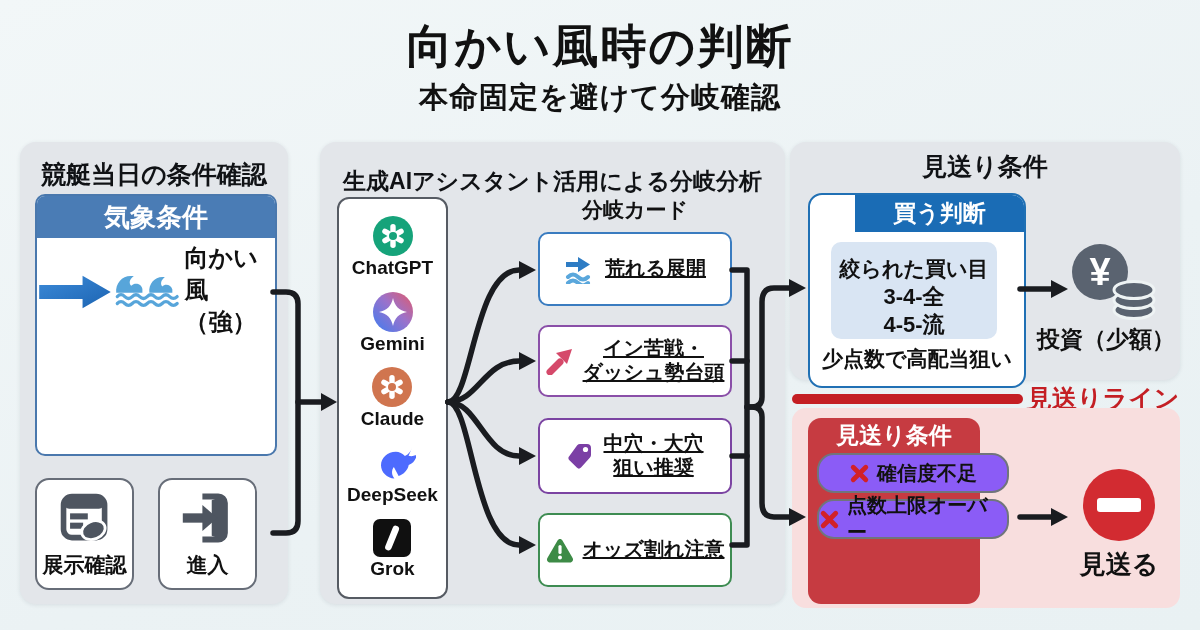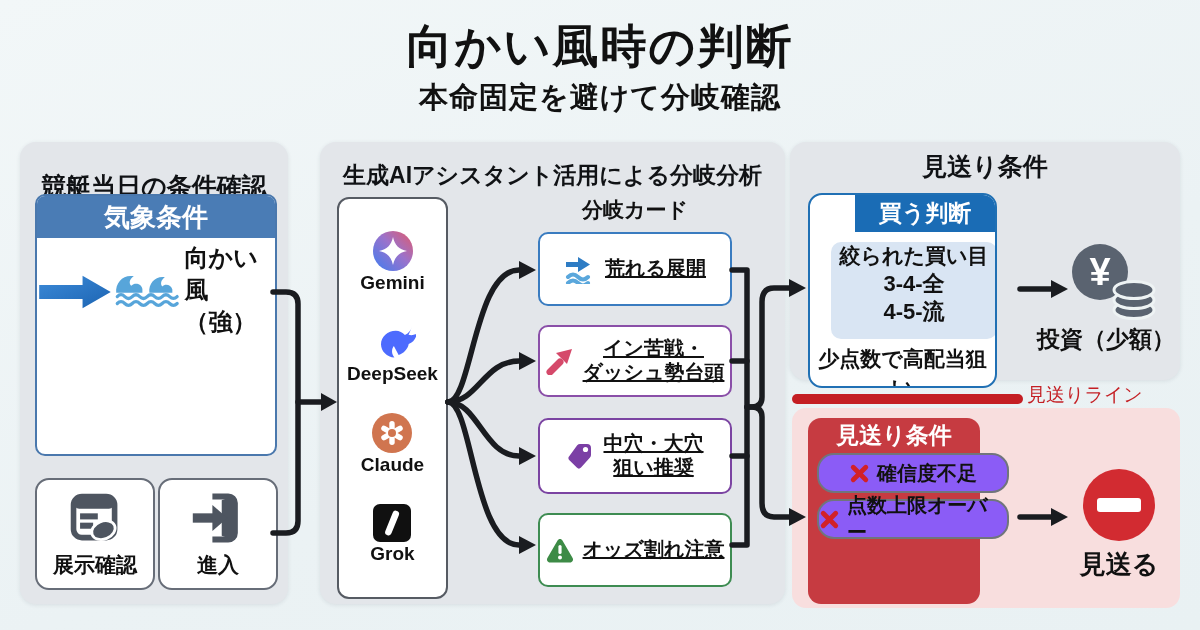--- a/index.html
+++ b/index.html
@@ -9,68 +9,68 @@
     background:linear-gradient(160deg,#f2f7f8 0%,#ebf2f4 60%,#e9f1f3 100%);
   }
   .abs{position:absolute;}
   .title{left:0;right:0;top:16px;text-align:center;font-size:46px;font-weight:900;letter-spacing:2px;}
   .subtitle{left:0;right:0;top:78px;text-align:center;font-size:29px;font-weight:800;letter-spacing:1px;}
   .panel{background:#e3e6ea;border-radius:16px;box-shadow:0 1px 4px rgba(40,50,70,.10);}
   .panel-title{position:absolute;left:0;right:0;text-align:center;font-weight:800;color:#101215;}
 
   
   .p-left{left:20px;top:142px;width:268px;height:462px;}
-  .p-left .panel-title{top:16px;font-size:25px;margin-top:12px;}
+  .p-left .panel-title{top:16px;font-size:25px;}
   .weather-card{position:absolute;left:15px;top:52px;width:238px;height:258px;background:#fff;
     border:2.5px solid #4a78ad;border-radius:10px;overflow:hidden;}
   .weather-head{height:42px;background:#4a7cb5;color:#fff;font-size:26px;font-weight:800;
     display:flex;align-items:center;justify-content:center;}
   .weather-body{display:flex;flex-direction:row;align-items:center;}
   .weather-label{font-size:24px;font-weight:800;margin-top:4px;}
-  .check-card{position:absolute;top:336px;width:120px;height:112px;background:#fff;
+  .check-card{position:absolute;top:336px;width:99px;height:112px;background:#fff;
     border:2.5px solid #676d78;border-radius:14px;display:flex;flex-direction:column;
     align-items:center;justify-content:space-between;padding:10px 0 9px;box-sizing:border-box;}
   .check-card .lbl{font-size:21px;font-weight:800;}
   .cc1{left:15px;} .cc2{left:138px;}
 
   
   .p-mid{left:320px;top:142px;width:465px;height:462px;}
-  .p-mid .panel-title{top:18px;font-size:23px;}
+  .p-mid .panel-title{top:24px;font-size:23px;}
   .ai-box{position:absolute;left:17px;top:55px;width:111px;height:402px;background:#fff;
     border:2px solid #565b63;border-radius:12px;display:flex;flex-direction:column;
     justify-content:space-evenly;align-items:center;padding:4px 0;box-sizing:border-box;}
   .ai-item{display:flex;flex-direction:column;align-items:center;gap:1px;}
   .ai-name{font-size:19px;font-weight:800;}
   .cards-title{position:absolute;left:218px;top:54px;width:194px;text-align:center;
     font-size:21px;font-weight:800;}
   .branch-card{position:absolute;left:218px;width:194px;background:#fff;border:2.5px solid;
     border-radius:10px;display:flex;align-items:center;justify-content:center;gap:9px;
     box-sizing:border-box;padding:0 4px;text-decoration:underline;}
   .branch-card .txt{font-size:20px;font-weight:800;line-height:1.18;text-align:center;}
   .bcard1{top:90px;height:74px;border-color:#3a7cc0;}
   .bcard2{top:183px;height:72px;border-color:#8a4fa8;}
   .bcard3{top:276px;height:76px;border-color:#7b44a2;}
   .bcard4{top:371px;height:74px;border-color:#3e8c52;}
 
   
   .p-right{left:790px;top:142px;width:390px;height:238px;}
   .p-right .panel-title{top:8px;font-size:25px;}
-  .buy-panel{left:808px;top:193px;width:189px;height:195px;background:#fff;
+  .buy-panel{left:808px;top:193px;width:218px;height:195px;background:#fff;
     border:2.5px solid #2070b4;border-radius:14px;box-sizing:border-box;overflow:hidden;padding-left:45px;}
   .buy-head{height:37px;background:#1a6cb5;color:#fff;font-size:23px;font-weight:800;
     display:flex;align-items:center;justify-content:center;}
   .picks-box{position:absolute;left:21px;top:47px;width:166px;height:97px;background:#d9e5f3;
-    border-radius:10px;display:flex;flex-direction:column;align-items:center;justify-content:flex-start;}
+    border-radius:10px;display:flex;flex-direction:column;align-items:center;justify-content:flex-end;}
   .picks-title{font-size:21px;font-weight:800;}
   .pick{font-size:22px;font-weight:800;line-height:1.28;}
   .buy-note{position:absolute;left:0;right:0;top:150px;text-align:center;font-size:21px;font-weight:800;}
   .outcome-label{position:absolute;text-align:center;font-weight:800;}
   .invest-label{left:1016px;top:324px;width:180px;font-size:23px;}
   .skip-rule{left:792px;top:394px;width:231px;height:10px;background:#c41f24;border-radius:6px;}
-  .skip-line-label{left:1027px;top:382px;width:170px;font-size:19px;font-weight:400;color:#c41f24;}
+  .skip-line-label{left:1027px;top:382px;width:170px;font-size:25px;font-weight:700;color:#c41f24;}
   .p-pink{left:792px;top:408px;width:388px;height:200px;background:#f8dede;border-radius:14px;
     box-shadow:none;}
   .skip-panel{left:808px;top:418px;width:172px;height:186px;background:#c63b41;border-radius:13px;}
   .skip-head{height:35px;color:#fff;font-size:23px;font-weight:800;
     display:flex;align-items:center;justify-content:center;}
   .cond-row{position:absolute;left:9px;width:192px;height:40px;background:#8b5cf6;
     border:2px solid #70757c;border-radius:17px;display:flex;align-items:center;
     justify-content:center;gap:7px;box-sizing:border-box;}
   .cond-row .txt{font-size:20px;font-weight:800;}
   .cr1{top:35px;} .cr2{top:81px;} .cr3{top:127px;}
@@ -134,49 +134,61 @@
     <div class="lbl">進入</div>
   </div>
 </section>
 
 <section class="abs panel p-mid">
   <div class="panel-title">生成AIアシスタント活用による分岐分析</div>
 
   <div class="ai-box">
     <div class="ai-item">
       <svg width="40" height="40" viewBox="0 0 40 40">
+        <circle cx="20" cy="20" r="20" fill="#16a37a"></circle>
+        <g fill="#fff">
+          <rect x="17.3" y="8" width="5.4" height="24" rx="2.7"></rect>
+          <rect x="17.3" y="8" width="5.4" height="24" rx="2.7" transform="rotate(60 20 20)"></rect>
+          <rect x="17.3" y="8" width="5.4" height="24" rx="2.7" transform="rotate(120 20 20)"></rect>
+        </g>
+        <circle cx="20" cy="20" r="4" fill="#16a37a"></circle>
+      </svg>
+      <div class="ai-name">ChatGPT</div>
+    </div>
+    <div class="ai-item">
+      <svg width="40" height="40" viewBox="0 0 40 40">
         <defs>
           <linearGradient id="gGem" x1="0" y1="1" x2="1" y2="0">
             <stop offset="0" stop-color="#3e7df0"></stop>
               <stop offset="0.55" stop-color="#9b72cb"></stop>
               <stop offset="1" stop-color="#e25a6a"></stop>
           </linearGradient>
         </defs>
         <circle cx="20" cy="20" r="20" fill="url(#gGem)"></circle>
         <path d="M20,6 C21.6,14 26,18.4 34,20 C26,21.6 21.6,26 20,34 C18.4,26 14,21.6 6,20 C14,18.4 18.4,14 20,6 Z" fill="#fff"></path>
       </svg>
       <div class="ai-name">Gemini</div>
     </div>
     <div class="ai-item">
-      <svg width="46" height="40" viewBox="0 0 48 42">
-        <path d="M44,4c-0.7,4.4-3.5,8-7.5,9.6C34,10.9,30.6,9.2,27,9.2c-8.6,0-15.6,6.3-15.6,14.1c0,7.4,6.2,13.4,14.1,14c-3.1-3.4-3.4-8.5-0.6-12.2l5,9.6c5.4-1.6,9.5-6,10.6-11.5c4.6-1.8,7.9-6,8.4-10.9c-2.6,1.5-5.7,1.9-8.6,1.1C41.6,10.6,43.1,7.5,44,4z" fill="#4d6bfe"></path>
-      </svg>
-      <div class="ai-name">DeepSeek</div>
-    </div>
-    <div class="ai-item">
       <svg width="40" height="40" viewBox="0 0 40 40">
         <circle cx="20" cy="20" r="20" fill="#d0754f"></circle>
         <g fill="#fff">
           <rect x="17.3" y="8" width="5.4" height="24" rx="2.7"></rect>
           <rect x="17.3" y="8" width="5.4" height="24" rx="2.7" transform="rotate(60 20 20)"></rect>
           <rect x="17.3" y="8" width="5.4" height="24" rx="2.7" transform="rotate(120 20 20)"></rect>
         </g>
         <circle cx="20" cy="20" r="4" fill="#d0754f"></circle>
       </svg>
       <div class="ai-name">Claude</div>
+    </div>
+    <div class="ai-item">
+      <svg width="46" height="40" viewBox="0 0 48 42">
+        <path d="M44,4c-0.7,4.4-3.5,8-7.5,9.6C34,10.9,30.6,9.2,27,9.2c-8.6,0-15.6,6.3-15.6,14.1c0,7.4,6.2,13.4,14.1,14c-3.1-3.4-3.4-8.5-0.6-12.2l5,9.6c5.4-1.6,9.5-6,10.6-11.5c4.6-1.8,7.9-6,8.4-10.9c-2.6,1.5-5.7,1.9-8.6,1.1C41.6,10.6,43.1,7.5,44,4z" fill="#4d6bfe"></path>
+      </svg>
+      <div class="ai-name">DeepSeek</div>
     </div>
     <div class="ai-item">
       <svg width="38" height="38" viewBox="0 0 38 38">
         <rect width="38" height="38" rx="7" fill="#101010"></rect>
         <rect x="15.8" y="6" width="6.6" height="26" rx="3.2" fill="#fff" transform="rotate(22 19 19)"></rect>
       </svg>
       <div class="ai-name">Grok</div>
     </div>
   </div>
 

